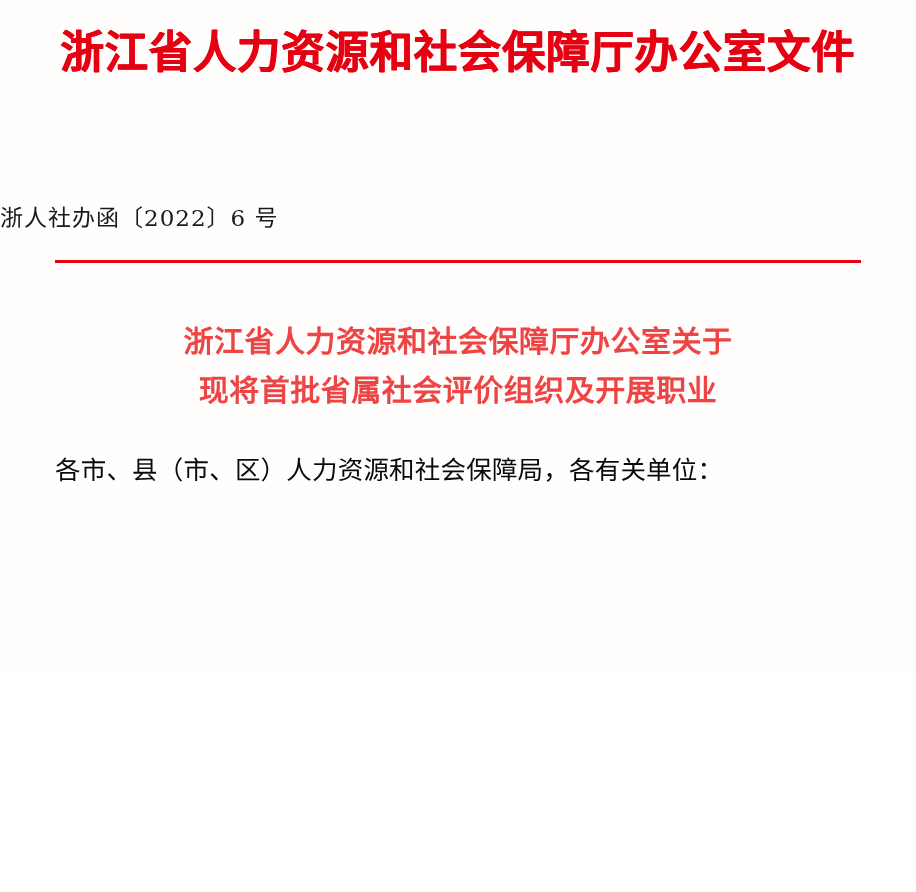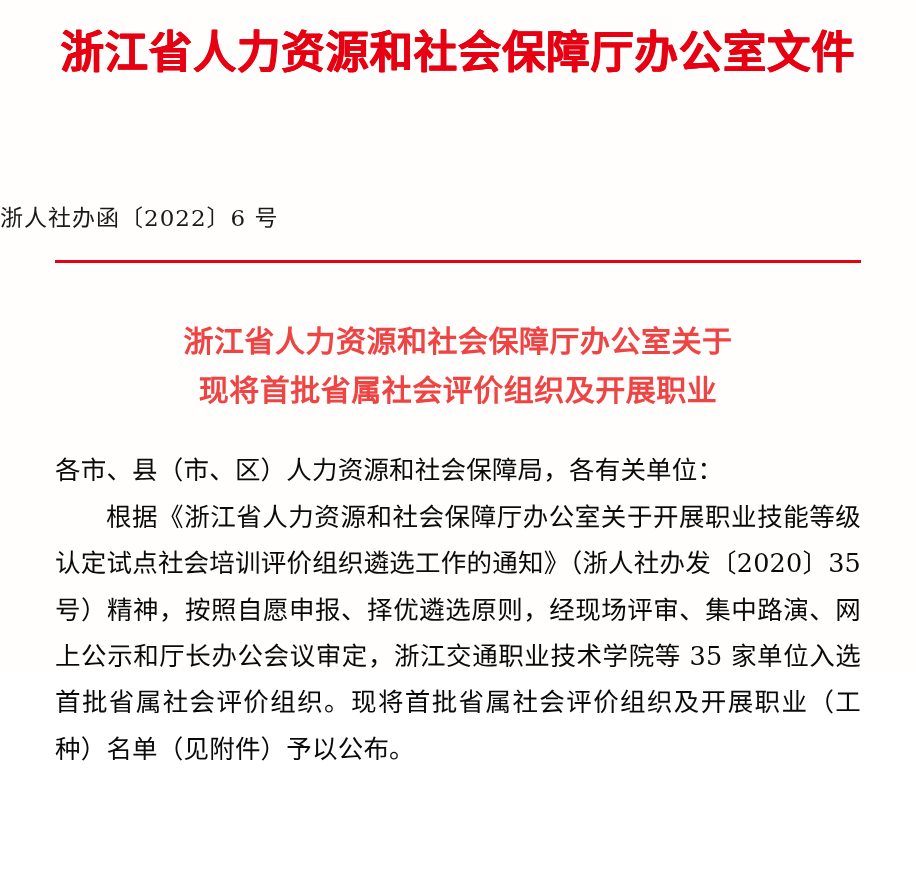--- a/index.html
+++ b/index.html
@@ -116,17 +116,16 @@
 
   <div class="red-rule"></div>
 
   <div class="doc-title">
     <span class="line">浙江省人力资源和社会保障厅办公室关于</span>
     <span class="line">现将首批省属社会评价组织及开展职业</span>
   </div>
 
   <div class="body-text">
     <p>各市、县（市、区）人力资源和社会保障局，各有关单位：</p>
-    <p class="indent">根据《浙江省人力资源和社会保障厅办公室关于开展职业技能等级认定试点社会培训评价组织遴选工作的通知》（浙人社办发〔2020〕35 号）精神，按照自愿申报、择优遴选原则，经现场评审、集中路演、网上公示和厅长办公会议审定，浙江交通职业技术学院等 35 家单位入选首批省属社会评价组织。现将首批省属社会评价组织及开展职业（工种）名单（见附件）予以公布。</p>
   </div>
 
   <div class="clip-bottom"></div>
 </div>
 
 </body></html>

